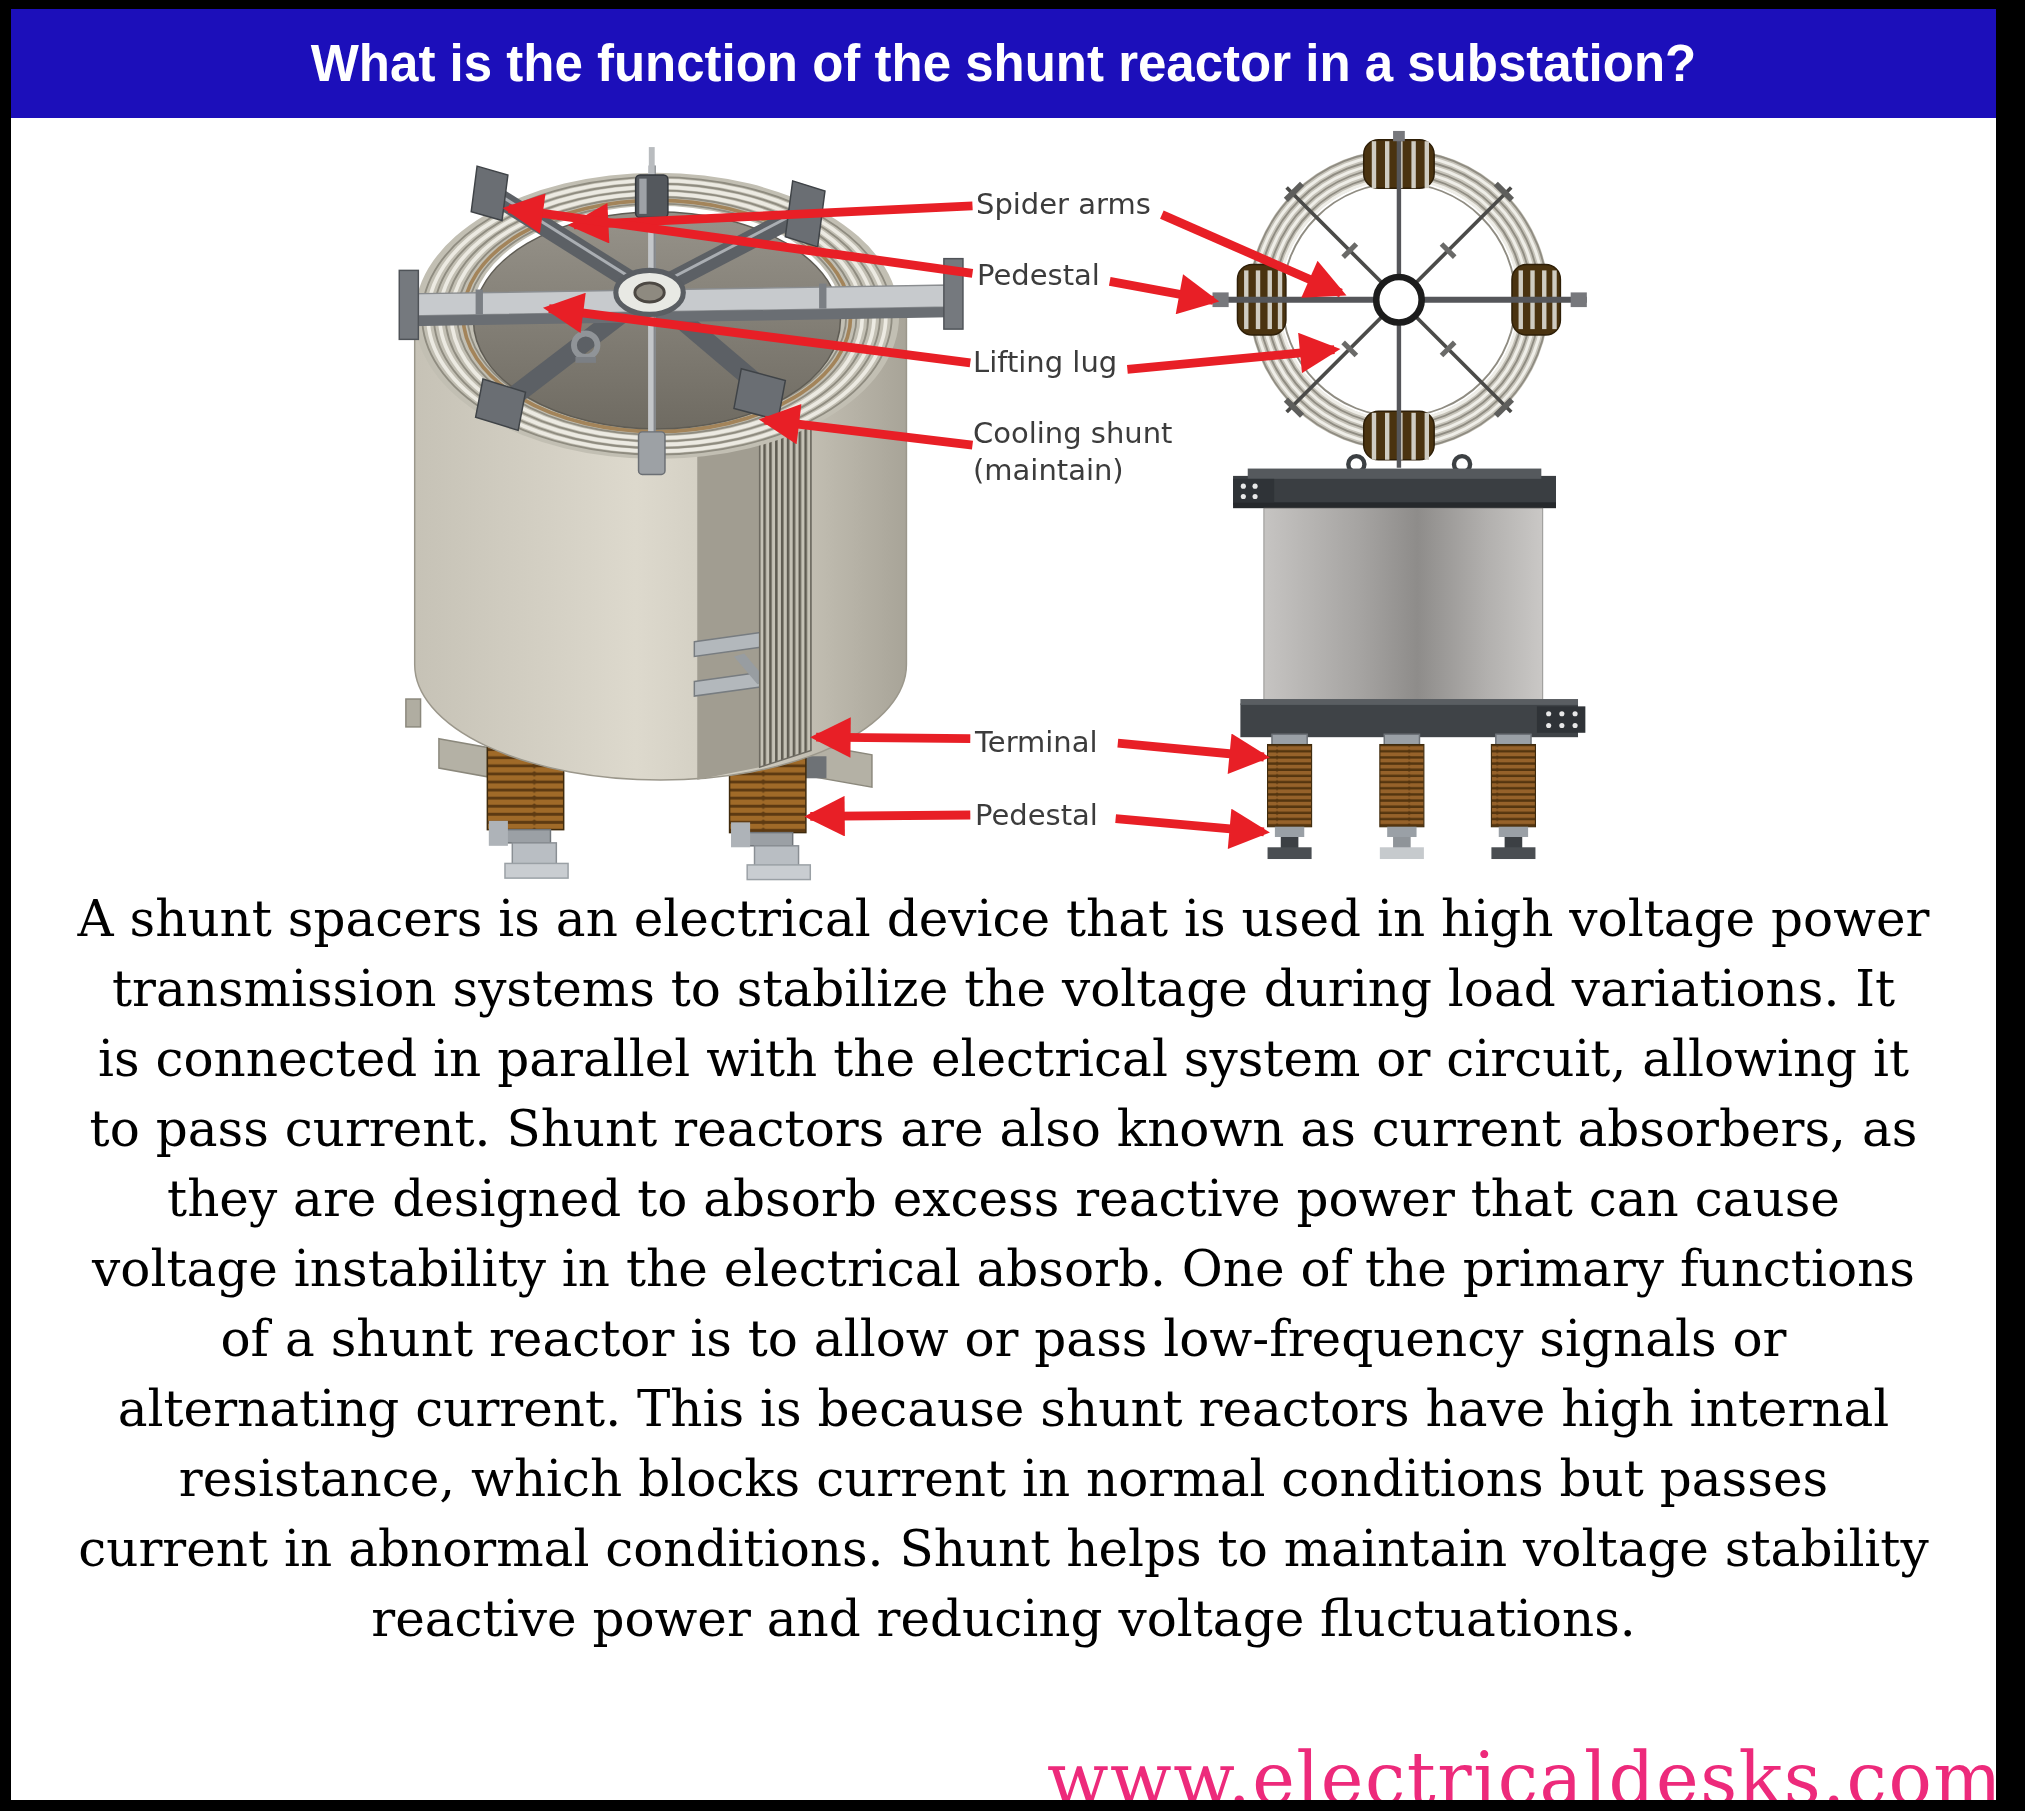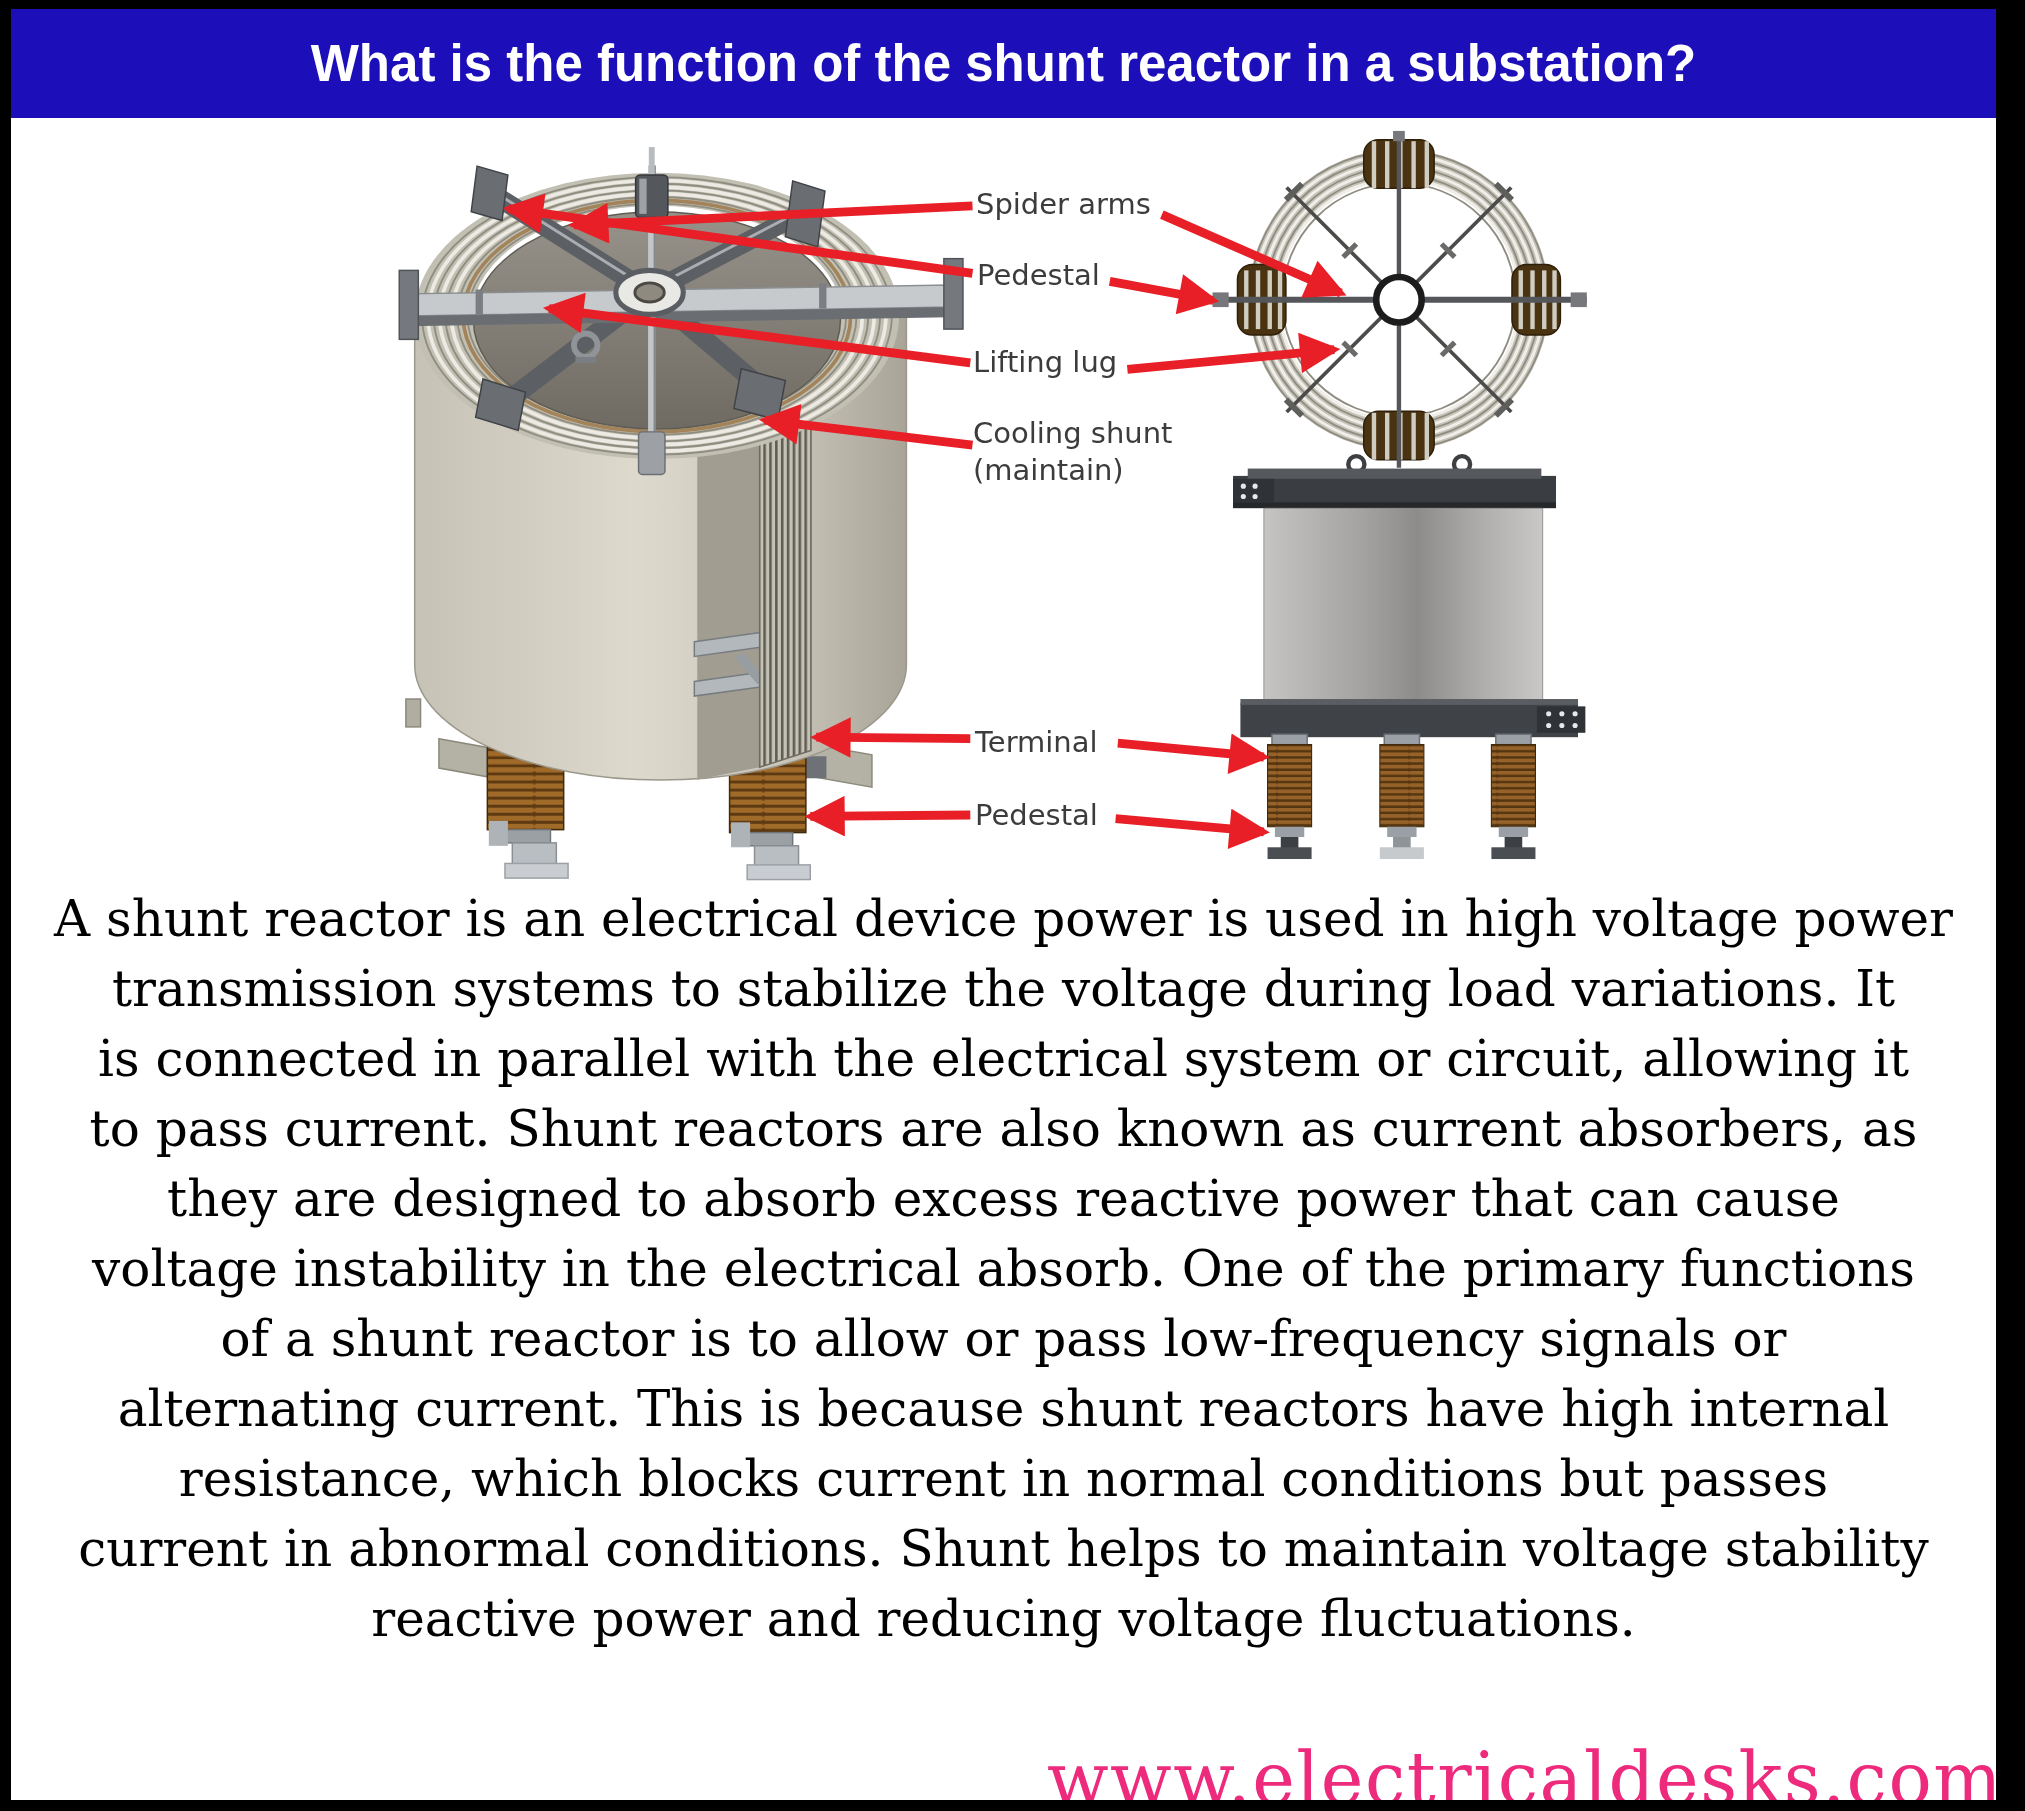--- a/index.html
+++ b/index.html
@@ -317,21 +317,21 @@
     <div class="lbl" style="left:977px;top:257px">Pedestal</div>
     <div class="lbl" style="left:973px;top:344px">Lifting lug</div>
     <div class="lbl" style="left:973px;top:415px">
       <div>Cooling shunt</div>
       <div>(maintain)</div>
     </div>
     <div class="lbl" style="left:975px;top:724px">Terminal</div>
     <div class="lbl" style="left:975px;top:797px">Pedestal</div>
 
     <div class="bodytext">
-      <div class="ln">A shunt reactor is an electrical device power is used in high voltage power</div>
+      <div class="ln">A shunt spacers is an electrical device that is used in high voltage power</div>
       <div class="ln">transmission systems to stabilize the voltage during load variations. It</div>
       <div class="ln">is connected in parallel with the electrical system or circuit, allowing it</div>
       <div class="ln">to pass current. Shunt reactors are also known as current absorbers, as</div>
       <div class="ln">they are designed to absorb excess reactive power that can cause</div>
       <div class="ln">voltage instability in the electrical absorb. One of the primary functions</div>
       <div class="ln">of a shunt reactor is to allow or pass low-frequency signals or</div>
       <div class="ln">alternating current. This is because shunt reactors have high internal</div>
       <div class="ln">resistance, which blocks current in normal conditions but passes</div>
       <div class="ln">current in abnormal conditions. Shunt helps to maintain voltage stability</div>
       <div class="ln">reactive power and reducing voltage fluctuations.</div>

